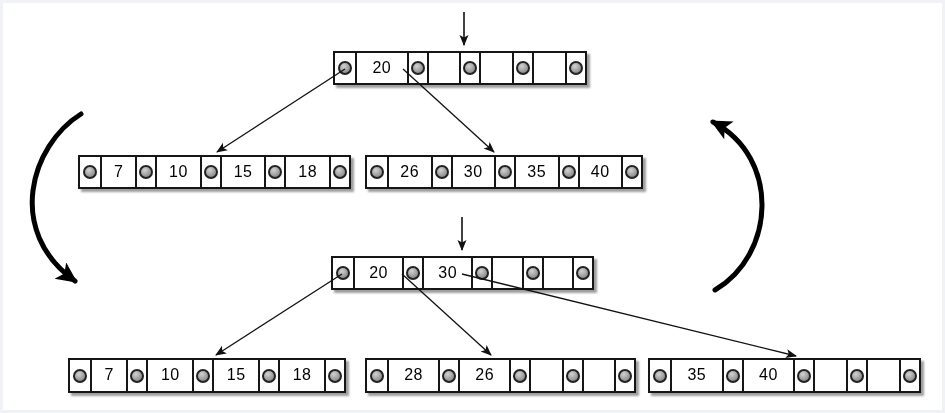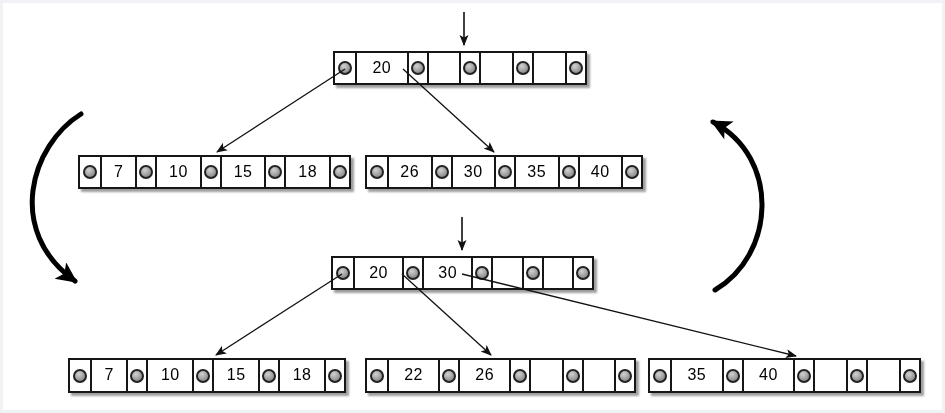--- a/index.html
+++ b/index.html
@@ -160,21 +160,21 @@
     <div class="cell key">18</div>
     <div class="cell ptr">
         <span class="dot"></span>
       </div>
   </div>
 
   <div class="node" style="left:362px;top:355px;width:271px;height:35px">
     <div class="cell ptr">
         <span class="dot"></span>
       </div>
-    <div class="cell key">22</div>
+    <div class="cell key">28</div>
     <div class="cell ptr">
         <span class="dot"></span>
       </div>
     <div class="cell key">26</div>
     <div class="cell ptr">
         <span class="dot"></span>
       </div>
     <div class="cell key"></div>
     <div class="cell ptr">
         <span class="dot"></span>

